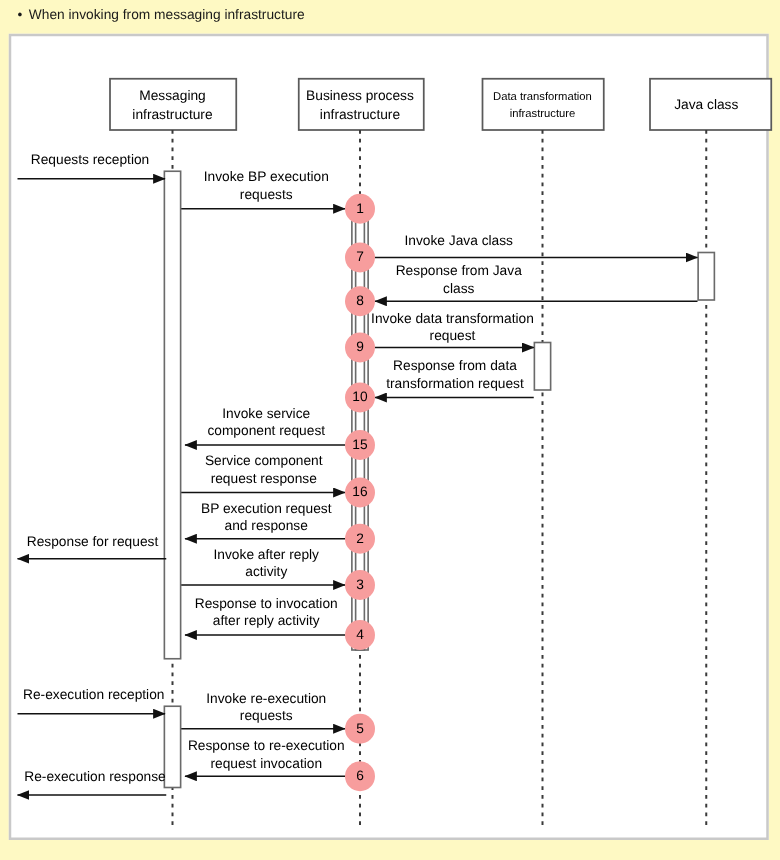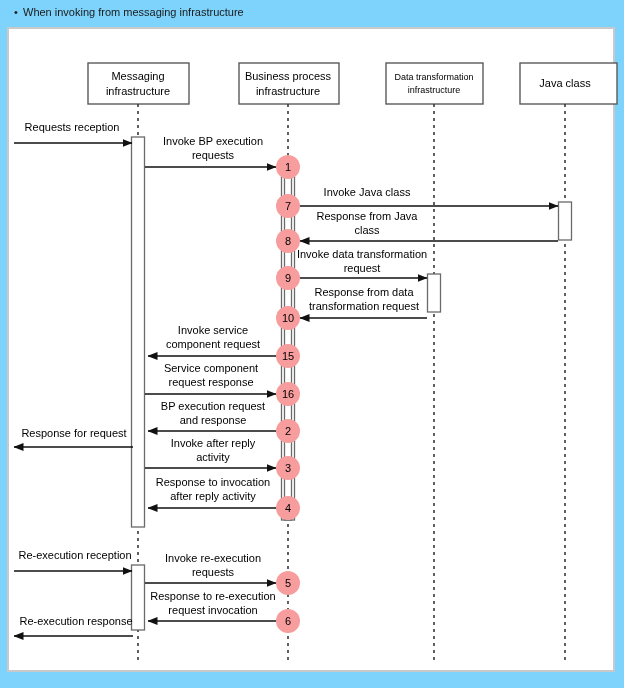--- a/index.html
+++ b/index.html
@@ -5,21 +5,21 @@
   html, body {
     margin: 0;
     padding: 0;
     background: #ffffff;
     font-family: "Liberation Sans", sans-serif;
   }
   #page {
     position: relative;
     width: 624px;
     height: 688px;
-    background: #7dd3fc;
+    background: #fef9c3;
     overflow: hidden;
   }
   #caption {
     position: absolute;
     left: 14px;
     top: 4px;
     font-size: 11px;
     color: #1a1a1a;
     line-height: 16px;
     white-space: nowrap;

